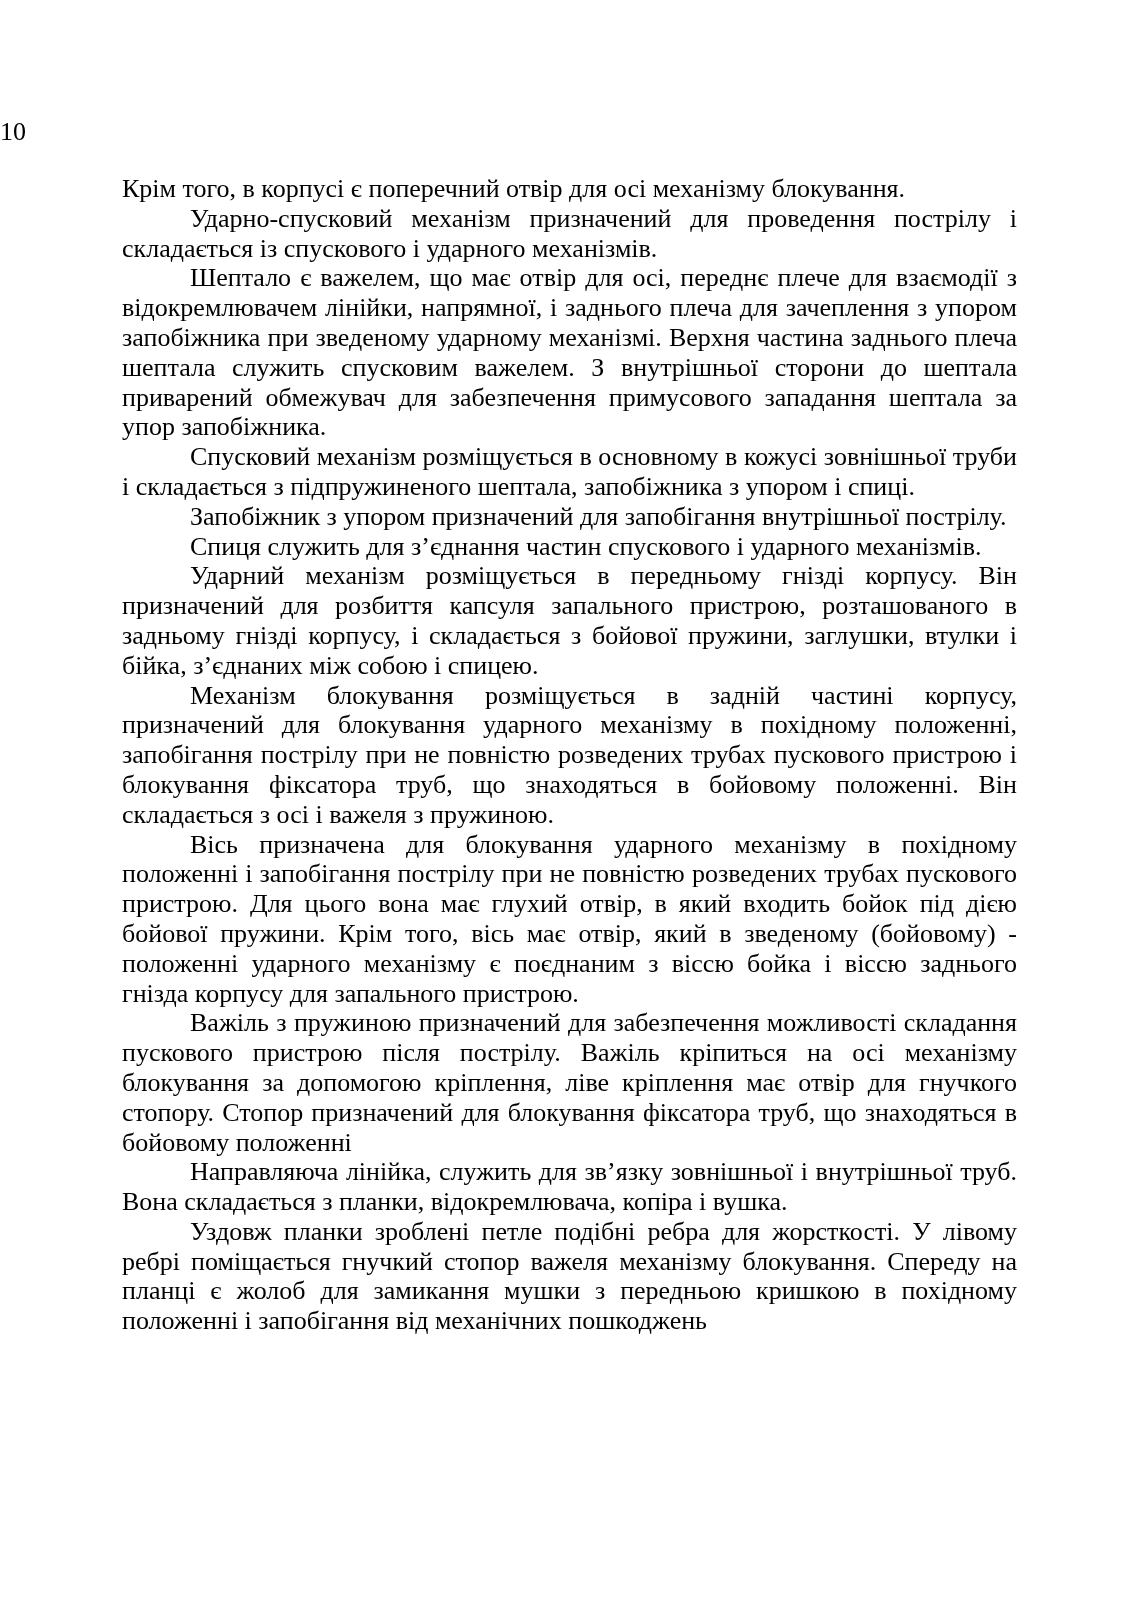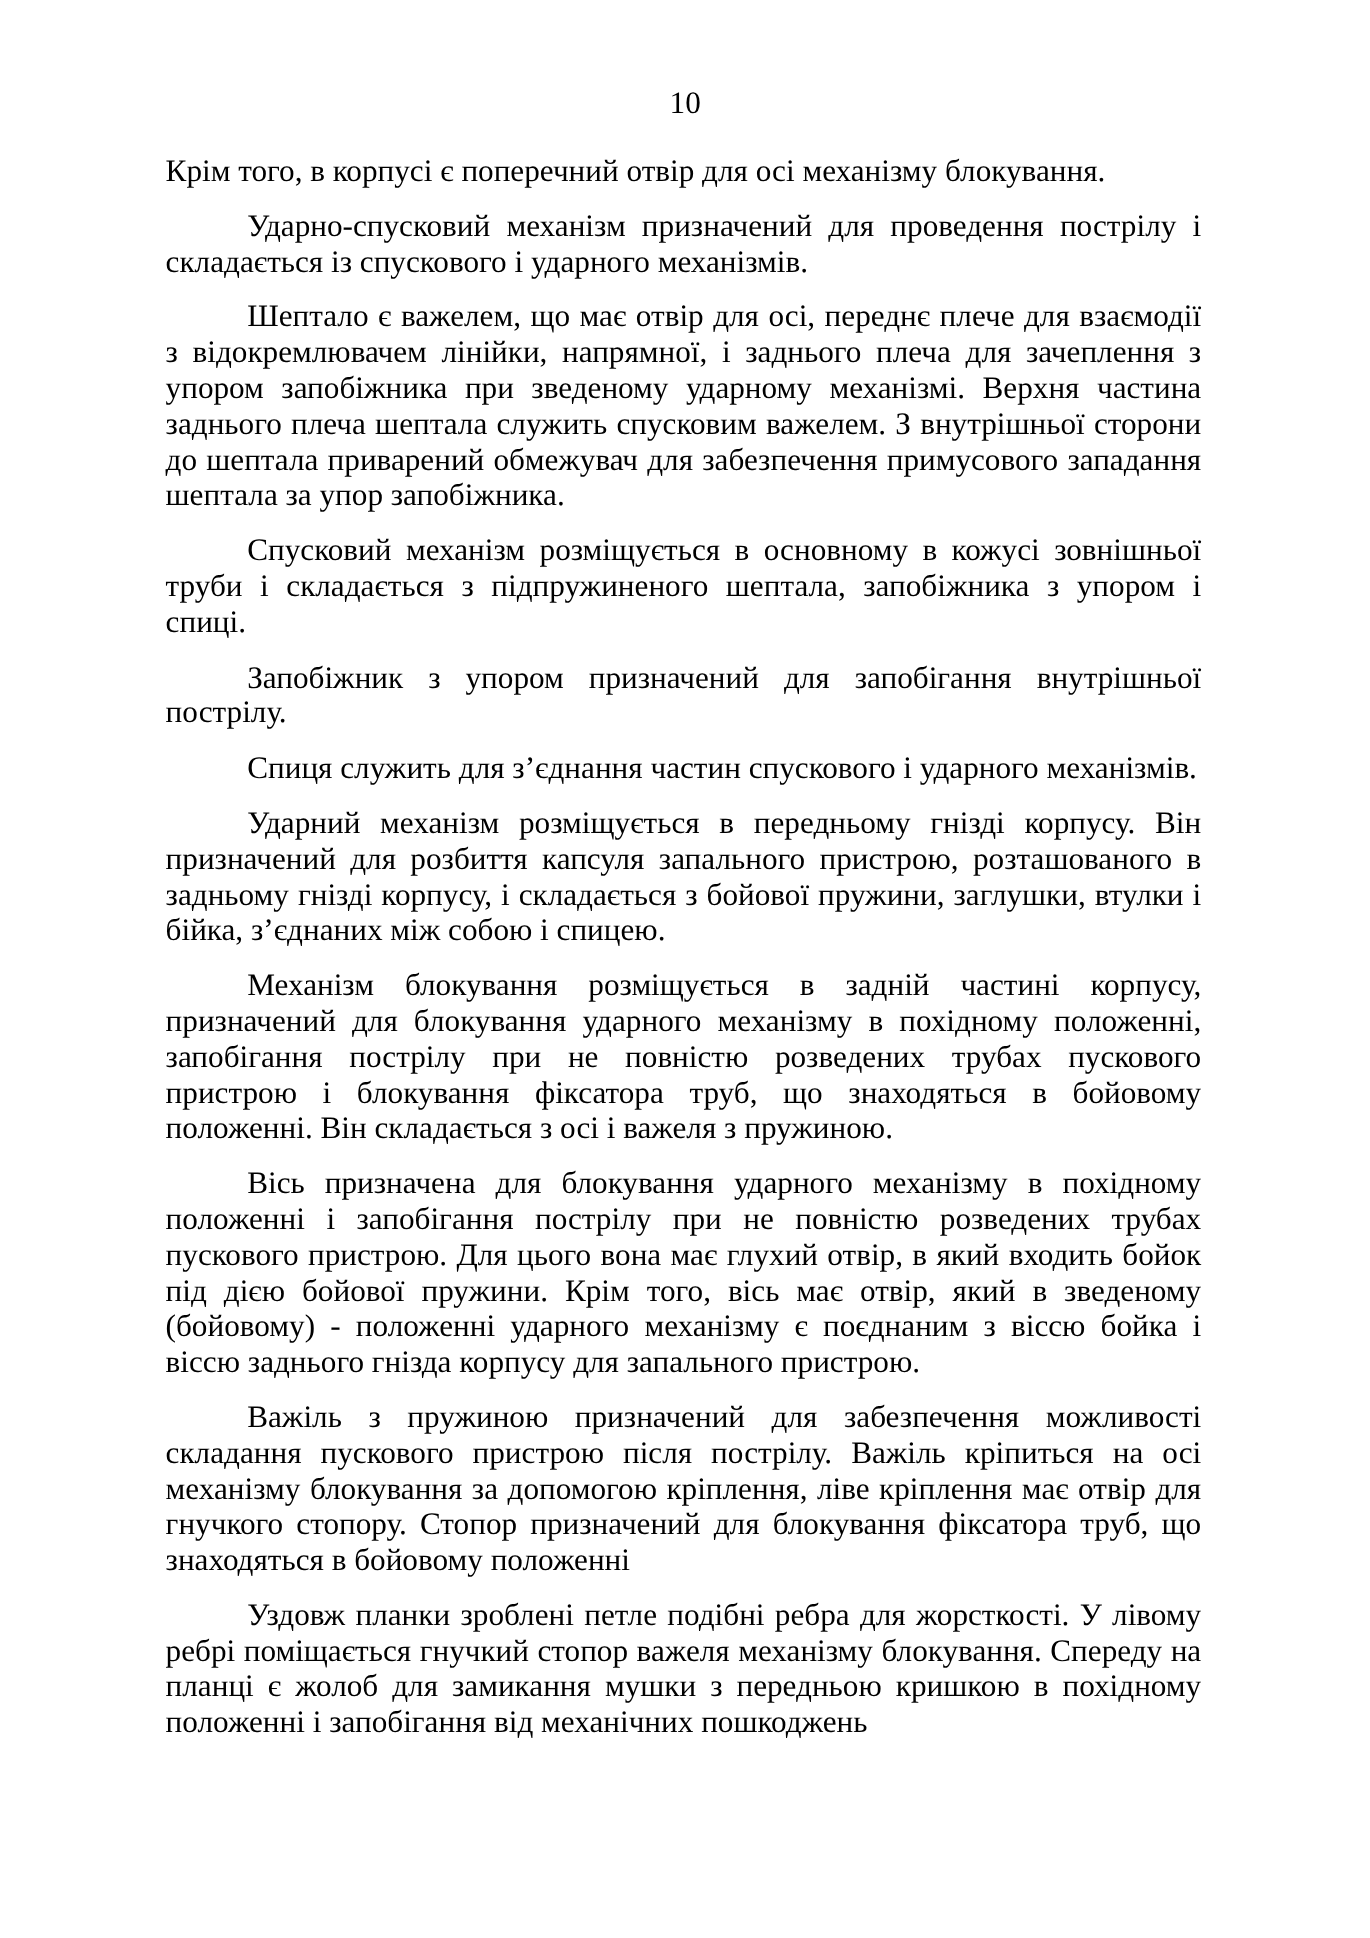--- a/index.html
+++ b/index.html
@@ -15,32 +15,33 @@
     color: #000000;
   }
   .page {
     position: relative;
     width: 1142px;
     height: 1615px;
     background: #ffffff;
   }
   .page-number {
     padding-top: 72px;
-    text-align: center;
+    text-align: left;
     font-size: 26px;
     line-height: 28px;
+    margin-top: 46px;
   }
   .content {
     margin: 28px 125px 0 122px;
     font-size: 26px;
     line-height: 29.8px;
     text-align: justify;
   }
   .content p {
-    margin: 16px;
+    margin: 0;
     padding: 0;
     text-indent: 68px;
   }
   .content p.no-indent {
     text-indent: 0;
   }
 </style>
 </head>
 <body>
 
@@ -50,15 +51,16 @@
       <p class="no-indent">Крім того, в корпусі є поперечний отвір для осі механізму блокування.</p>
       <p>Ударно-спусковий механізм призначений для проведення пострілу і складається із спускового і ударного механізмів.</p>
       <p>Шептало є важелем, що має отвір для осі, переднє плече для взаємодії з відокремлювачем лінійки, напрямної, і заднього плеча для зачеплення з упором запобіжника при зведеному ударному механізмі. Верхня частина заднього плеча шептала служить спусковим важелем. З внутрішньої сторони до шептала приварений обмежувач для забезпечення примусового западання шептала за упор запобіжника.</p>
       <p>Спусковий механізм розміщується в основному в кожусі зовнішньої труби і складається з підпружиненого шептала, запобіжника з упором і спиці.</p>
       <p>Запобіжник з упором призначений для запобігання внутрішньої пострілу.</p>
       <p>Спиця служить для з’єднання частин спускового і ударного механізмів.</p>
       <p>Ударний механізм розміщується в передньому гнізді корпусу. Він призначений для розбиття капсуля запального пристрою, розташованого в задньому гнізді корпусу, і складається з бойової пружини, заглушки, втулки і бійка, з’єднаних між собою і спицею.</p>
       <p>Механізм блокування розміщується в задній частині корпусу, призначений для блокування ударного механізму в похідному положенні, запобігання пострілу при не повністю розведених трубах пускового пристрою і блокування фіксатора труб, що знаходяться в бойовому положенні. Він складається з осі і важеля з пружиною.</p>
       <p>Вісь призначена для блокування ударного механізму в похідному положенні і запобігання пострілу при не повністю розведених трубах пускового пристрою. Для цього вона має глухий отвір, в який входить бойок під дією бойової пружини. Крім того, вісь має отвір, який в зведеному (бойовому) - положенні ударного механізму є поєднаним з віссю бойка і віссю заднього гнізда корпусу для запального пристрою.</p>
       <p>Важіль з пружиною призначений для забезпечення можливості складання пускового пристрою після пострілу. Важіль кріпиться на осі механізму блокування за допомогою кріплення, ліве кріплення має отвір для гнучкого стопору. Стопор призначений для блокування фіксатора труб, що знаходяться в бойовому положенні</p>
+      <p>Направляюча лінійка, служить для зв’язку зовнішньої і внутрішньої труб. Вона складається з планки, відокремлювача, копіра і вушка.</p>
       <p>Уздовж планки зроблені петле подібні ребра для жорсткості. У лівому ребрі поміщається гнучкий стопор важеля механізму блокування. Спереду на планці є жолоб для замикання мушки з передньою кришкою в похідному положенні і запобігання від механічних пошкоджень</p>
     </div>
 </div>
 
 </body></html>

